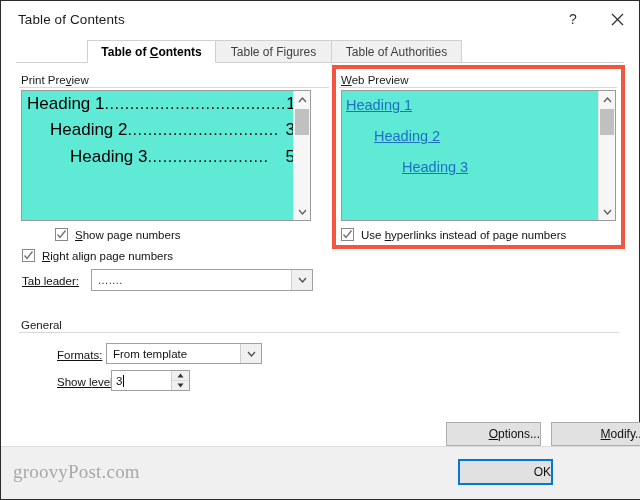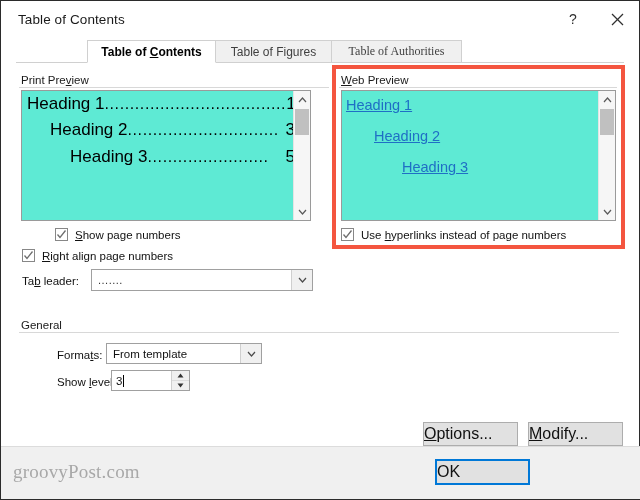--- a/index.html
+++ b/index.html
@@ -213,20 +213,21 @@
   }
   .checkrow .lbl { font-size: 11.5px; color: #111111; }
   .checkrow u { text-decoration: underline; }
 
   
   .fieldlabel {
     position: absolute;
     font-size: 11.5px;
     color: #111111;
     white-space: nowrap;
+    text-decoration: underline;
   }
   .fieldlabel u { text-decoration: underline; }
 
   
   .combo {
     position: absolute;
     box-sizing: border-box;
     border: 1px solid #a0a0a0;
     background: #ffffff;
     display: flex;
@@ -304,25 +305,26 @@
   .spin-btn.up { border-bottom: 1px solid #dcdcdc; }
 
   
   .btn {
     position: absolute;
     box-sizing: border-box;
     background: #e1e1e1;
     border: 1px solid #adadad;
     display: flex;
     align-items: center;
-    justify-content: flex-start;
-    font-size: 16px;
+    justify-content: flex-end;
+    font-size: 12px;
     color: #111111;
     cursor: default;
     white-space: nowrap;
+    margin-left: 23px;
   }
   .btn u { text-decoration: underline; }
   .btn.default {
     border: 2px solid #0078d7;
     background: #e1e1e1;
   }
 
   
   .redbox {
     position: absolute;
@@ -377,21 +379,21 @@
 
 
     <div class="tab selected" style="left:71px; width:129px;">
       <span>Table of <u>C</u>ontents</span>
     </div>
 
     <div class="tab" style="left:199px; width:117px;">
       <span>Table of Figures</span>
     </div>
 
-    <div class="tab" style="left:315px; width:131px;font-family:Liberation Serif, serif;">
+    <div class="tab" style="left:315px; width:131px;">
       <span>Table of Authorities</span>
     </div>
   </div>
 
   <div class="group-label" style="left:18px; top:73px;">
     Print Pre<u>v</u>iew
   </div>
   <div class="group-rule" style="left:18px; top:86px; width:310px;"></div>
 
   <div class="previewbox" style="left:20px; top:89px; width:290px; height:131px;">

